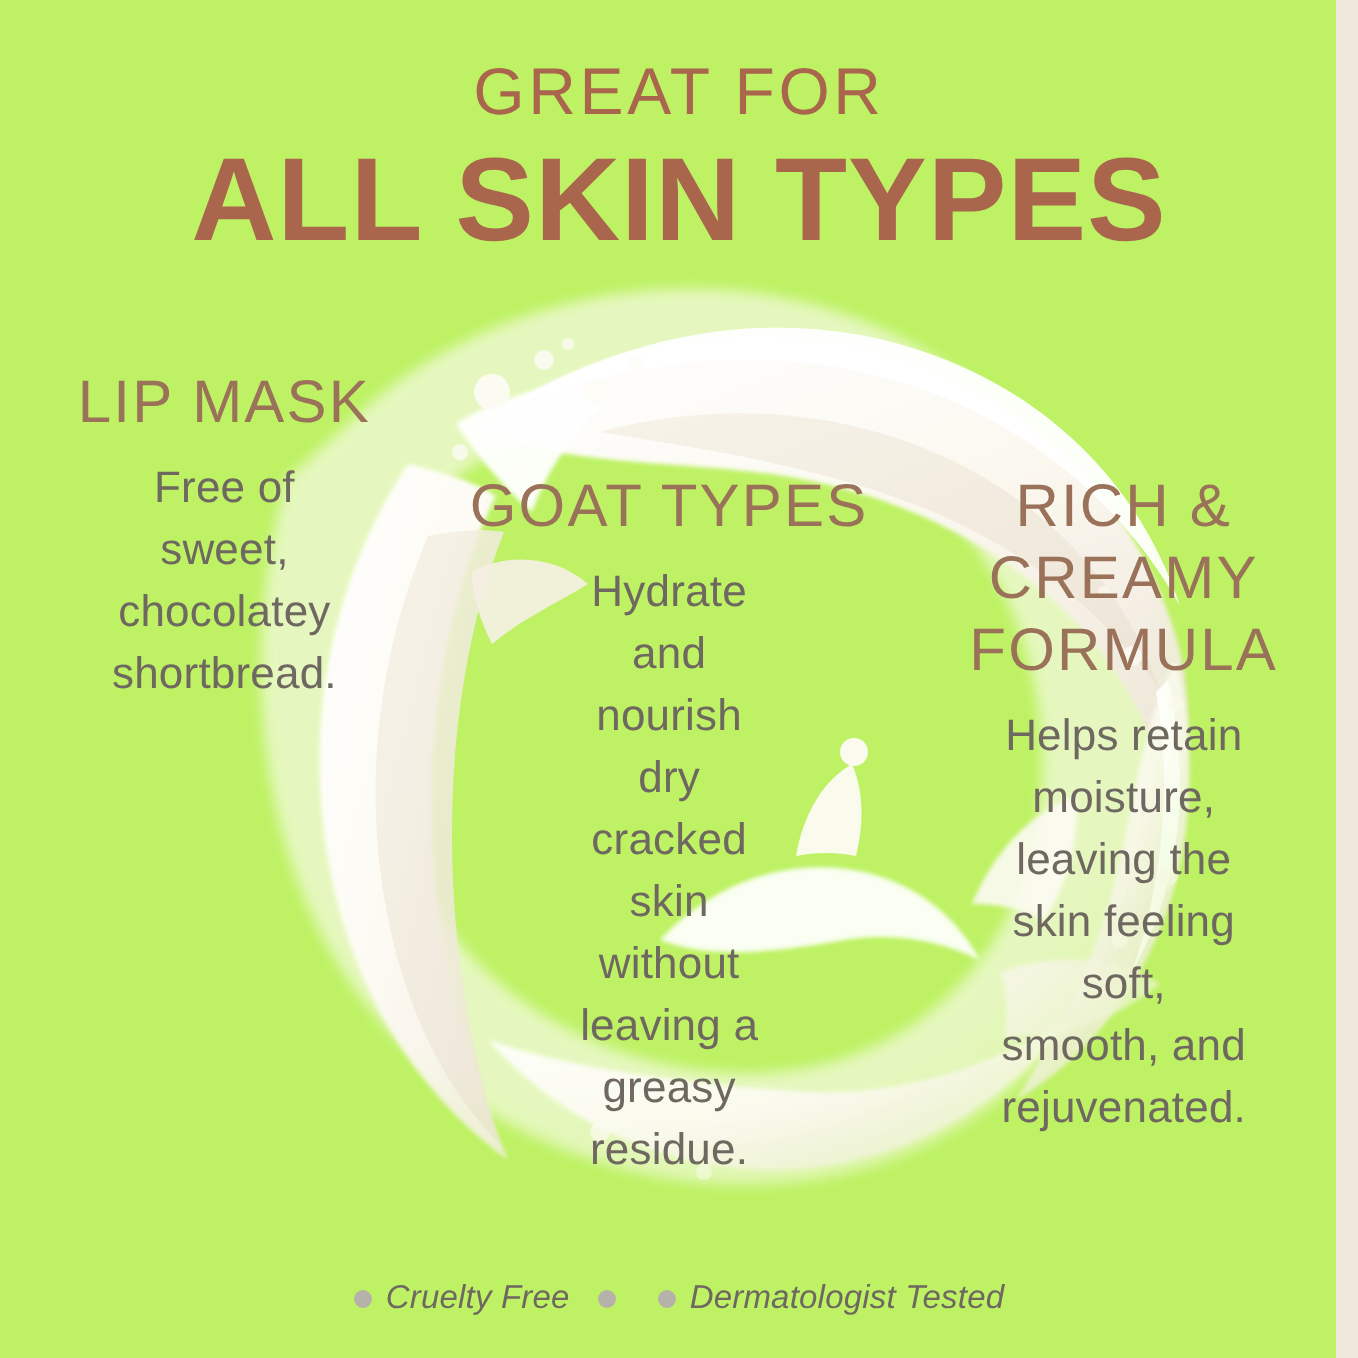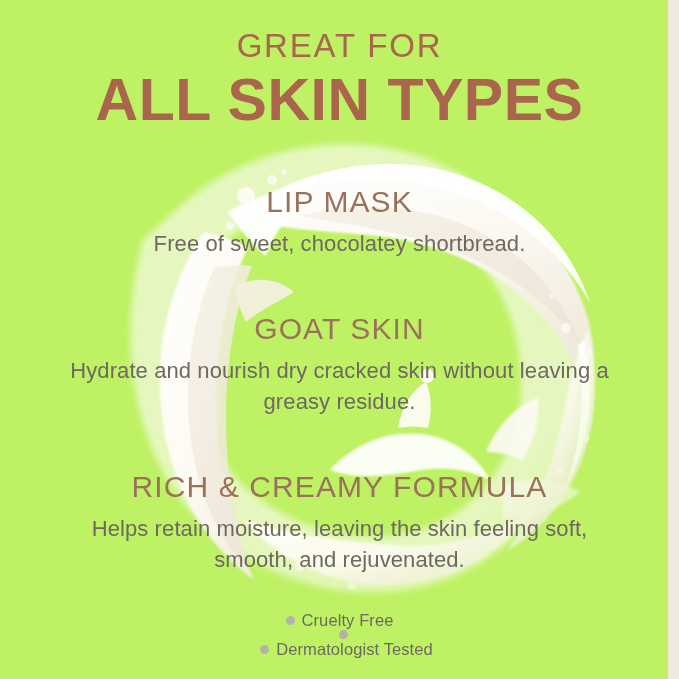--- a/index.html
+++ b/index.html
@@ -73,21 +73,21 @@
     color: #a9664c;
     text-align: center;
     white-space: nowrap;
     margin-top: 2px;
   }
 
   .sections {
     margin-top: 52px;
     width: 100%;
     display: flex;
-    flex-direction: column;
+    flex-direction: row;
     align-items: flex-start;
   }
 
   .section {
     width: 100%;
     text-align: center;
   }
   .section + .section {
     margin-top: 52px;
   }
@@ -112,24 +112,25 @@
     padding: 0 56px;
   }
 
   
   .claims {
     position: absolute;
     left: 0;
     bottom: 20px;
     width: 679px;
     display: flex;
-    flex-direction: column;
+    flex-direction: row;
     align-items: center;
     justify-content: center;
     gap: 0;
+    font-style: italic;
   }
 
   .claim {
     display: flex;
     flex-direction: row;
     align-items: center;
     white-space: nowrap;
   }
 
   .claim-dot {
@@ -322,21 +323,21 @@
     </div>
 
     <div class="sections">
 
       <div class="section">
         <div class="section-heading">LIP MASK</div>
         <div class="section-body">Free of sweet, chocolatey shortbread.</div>
       </div>
 
       <div class="section">
-        <div class="section-heading">GOAT SKIN</div>
+        <div class="section-heading">GOAT TYPES</div>
         <div class="section-body">Hydrate and nourish dry cracked skin without leaving a greasy residue.</div>
       </div>
 
       <div class="section">
         <div class="section-heading">RICH &amp; CREAMY FORMULA</div>
         <div class="section-body">Helps retain moisture, leaving the skin feeling soft, smooth, and rejuvenated.</div>
       </div>
 
     </div>
 

